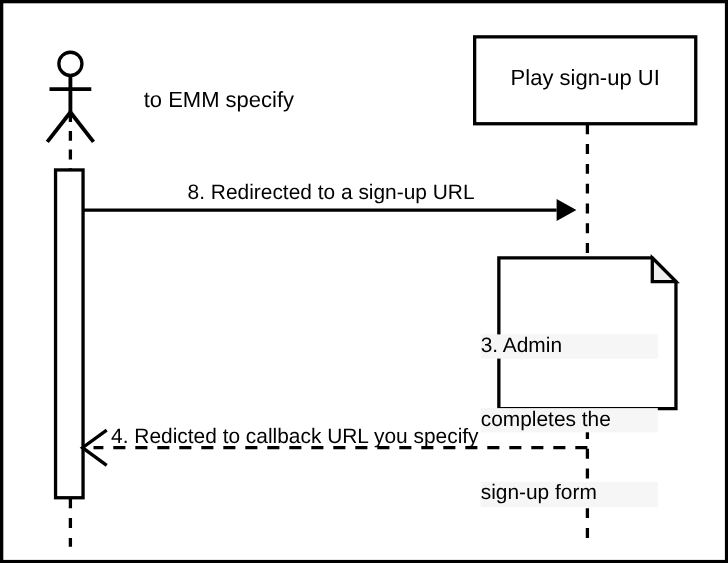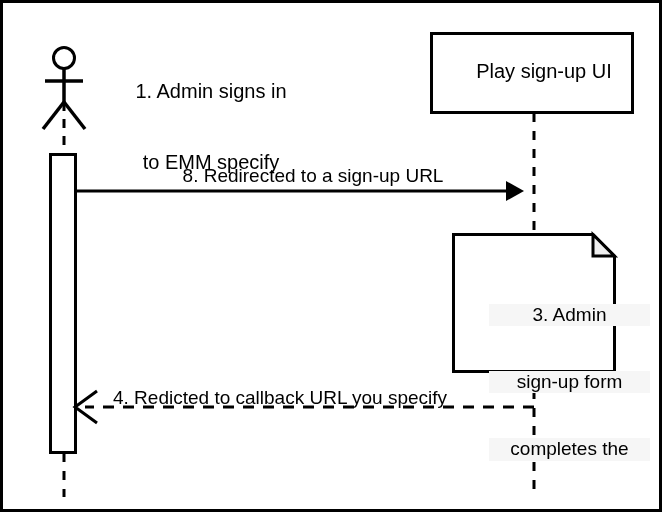--- a/index.html
+++ b/index.html
@@ -26,21 +26,20 @@
     width: 662px;
     height: 512px;
     display: block;
   }
   .txt {
     position: absolute;
     color: #000000;
     font-family: "Liberation Sans", sans-serif;
     white-space: pre;
     line-height: 1.18;
-    padding-left: 12px;
   }
   #actor-caption {
     left: 96px;
     top: 30px;
     width: 200px;
     text-align: center;
     font-size: 20px;
   }
   #actor-caption .cap-line {
     display: block;
@@ -60,24 +59,24 @@
     font-size: 19px;
   }
   #msg4-label {
     left: 98px;
     top: 384px;
     width: 390px;
     text-align: left;
     font-size: 19px;
   }
   #note-text {
-    left: 474px;
+    left: 434px;
     top: 256px;
     width: 161px;
-    text-align: center;
+    text-align: left;
     font-size: 19px;
   }
   #note-text .note-line {
     display: block;
     background: #f6f6f6;
   }
 </style>
 </head>
 <body>
 
@@ -108,29 +107,28 @@
     <polygon points="503,178 521,188 503,198" fill="#000000"></polygon>
 
     <polygon points="450.5,231.5 590,231.5 611.5,253 611.5,368.5 450.5,368.5" fill="#ffffff" stroke="#000000" stroke-width="3"></polygon>
     <polygon points="590,231.5 611.5,253 590,253" fill="#efefef" stroke="#000000" stroke-width="3" stroke-linejoin="miter"></polygon>
 
     <line x1="531" y1="404" x2="82" y2="404" stroke="#000000" stroke-width="3" stroke-dasharray="11 9"></line>
     <polyline points="94,388 72,404 94,420" fill="none" stroke="#000000" stroke-width="3" stroke-linecap="butt" stroke-linejoin="miter"></polyline>
   </svg>
 
   <div class="txt" id="actor-caption">
-    <span class="cap-line">1. Admin signs in</span>
     <span class="cap-line">to EMM specify</span>
   </div>
 
   <div class="txt" id="play-box-label">Play sign-up UI</div>
 
   <div class="txt" id="msg2-label">8. Redirected to a sign-up URL</div>
 
   <div class="txt" id="msg4-label">4. Redicted to callback URL you specify</div>
 
   <div class="txt" id="note-text">
     <span class="note-line">3. Admin</span>
+    <span class="note-line">completes the</span>
     <span class="note-line">sign-up form</span>
-    <span class="note-line">completes the</span>
   </div>
 
 </div>
 
 </body></html>

